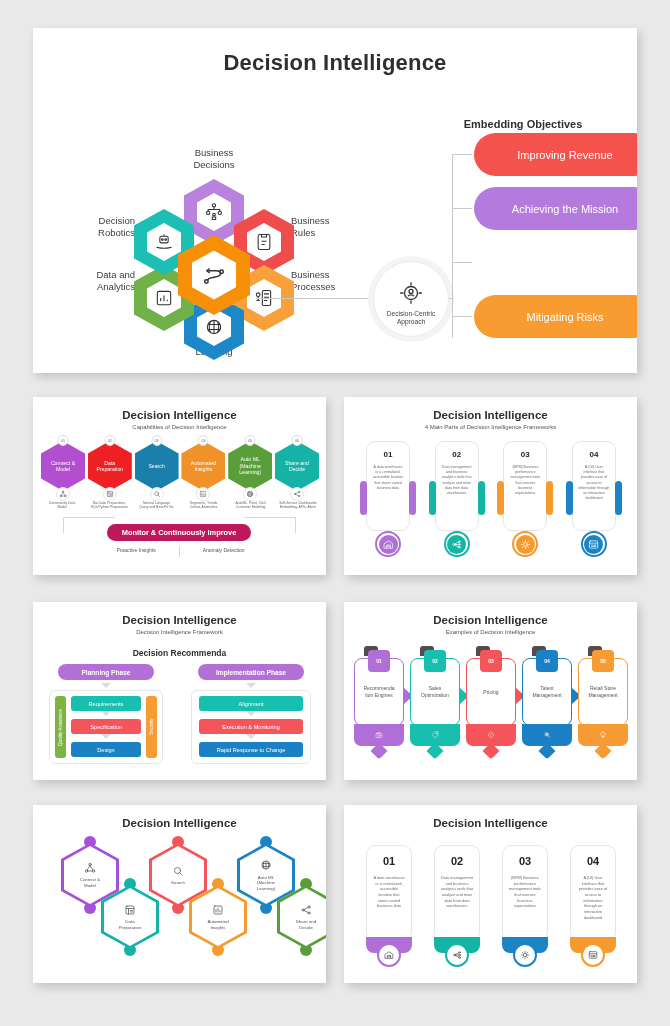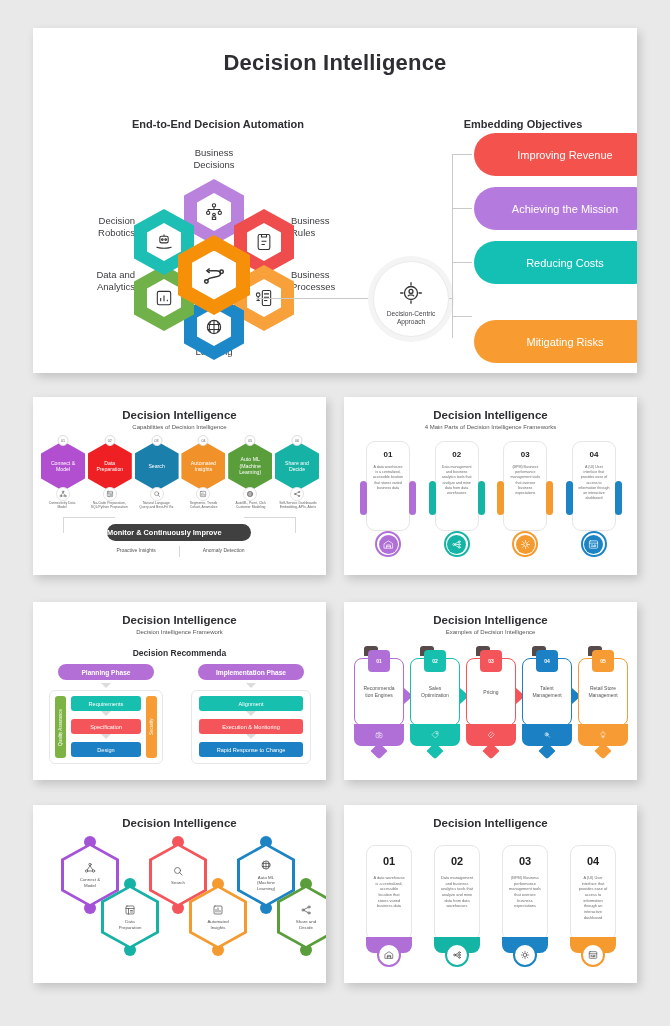--- a/index.html
+++ b/index.html
@@ -102,22 +102,22 @@
   .cap-ico {
     position:absolute; bottom:-8px; left:50%; transform:translateX(-50%);
     width:14px; height:14px; border-radius:50%; background:#fff; border:1px solid #e4e4e4;
     display:flex; align-items:center; justify-content:center;
   }
   .cap-ico svg { width:8px;height:8px;}
   .cap-caps { position:absolute; left:6px; top:104px; width:282px; display:flex; justify-content:space-between;}
   .cap-caps div { width:46px; font-size:3.4px; color:#666; text-align:center; line-height:1.3; white-space:pre-line;}
   .monitor-pill {
     position:absolute; left:74px; top:127px; width:144px; height:17px; border-radius:9px;
-    background:#404040; color:#fff; font-size:7.4px; font-weight:bold;
-    display:flex; align-items:center; 
+    background:#be185d; color:#fff; font-size:7.4px; font-weight:bold;
+    display:flex; align-items:center; justify-content:center;
   }
   .mon-foot { position:absolute; left:60px; top:150px; width:175px; display:flex; justify-content:space-around; font-size:5px; color:#555;}
   .mon-foot span { position:relative; }
   .mon-div { position:absolute; left:146px; top:149px; width:1px; height:11px; background:#d6d6d6;}
   .brk { position:absolute; border:1px solid #d8d8d8; border-bottom:none; }
 
   
   .fp-row { position:absolute; display:flex; justify-content:space-between;}
   .fp-card { position:relative; background:#fff; border:1px solid #e6e6e6; border-radius:9px;
              display:flex; flex-direction:column; align-items:center; }
@@ -173,21 +173,20 @@
   .ohex .cap { position:absolute; left:50%; transform:translateX(-50%); width:12px; height:12px; border-radius:6px;}
   .ohex .cap.top { top:-7px; }
   .ohex .cap.bot { bottom:-7px; }
 </style>
 </head>
 <body>
 
 <div class="slide" id="hero">
   <div class="hero-title">Decision Intelligence</div>
   <div class="hero-cols">
-    <div class="col-head" id="head-left">End-to-End Decision Automation</div>
     <div class="col-head" id="head-right">Embedding Objectives</div>
 
     <div class="hexwrap">
 
       <div class="hexlabel" style="left:86px;top:-4px;width:70px;">Business
 Decisions</div>
       <div class="hexlabel r" style="left:198px;top:64px;width:70px;">Business
 Rules</div>
       <div class="hexlabel r" style="left:198px;top:118px;width:70px;">Business
 Processes</div>
@@ -293,24 +292,21 @@
     <div class="conn-line" style="left:419px;top:132px;width:20px;height:1px;"></div>
     <div class="conn-line" style="left:419px;top:186px;width:20px;height:1px;"></div>
     <div class="conn-line" style="left:419px;top:240px;width:20px;height:1px;"></div>
 
     <div class="pill" style="top:111px;background:#b57ade;">
       <span>Achieving the Mission</span>
     </div>
     <div class="pill" style="top:57px;background:#f4524d;">
       <span>Improving Revenue</span>
     </div>
-    <div class="pill" style="top:165px;background:#14bfb4;">
-      <span>Reducing Costs</span>
-    </div>
-    <div class="pill" style="top:219px;background:#f89c31;margin-top:25px;">
+    <div class="pill" style="top:219px;background:#f89c31;">
       <span>Mitigating Risks</span>
     </div>
   </div>
 </div>
 
 <div class="slide" id="s2">
   <div class="mini-title">Decision Intelligence</div>
   <div class="mini-sub">Capabilities of Decision Intelligence</div>
 
   <div class="cap-row" id="cap-row">

